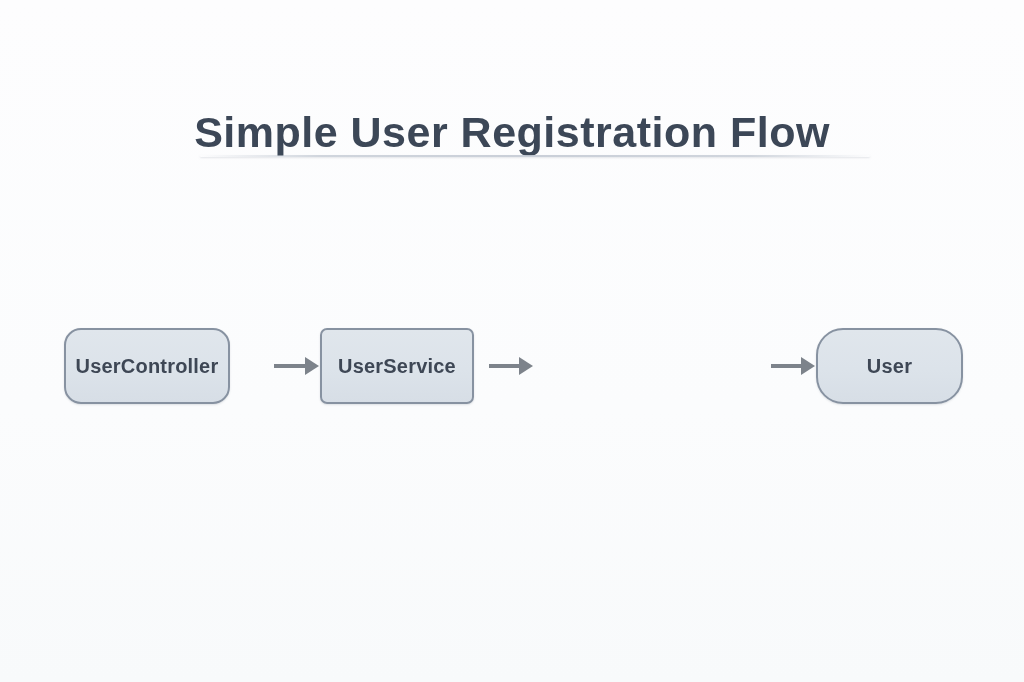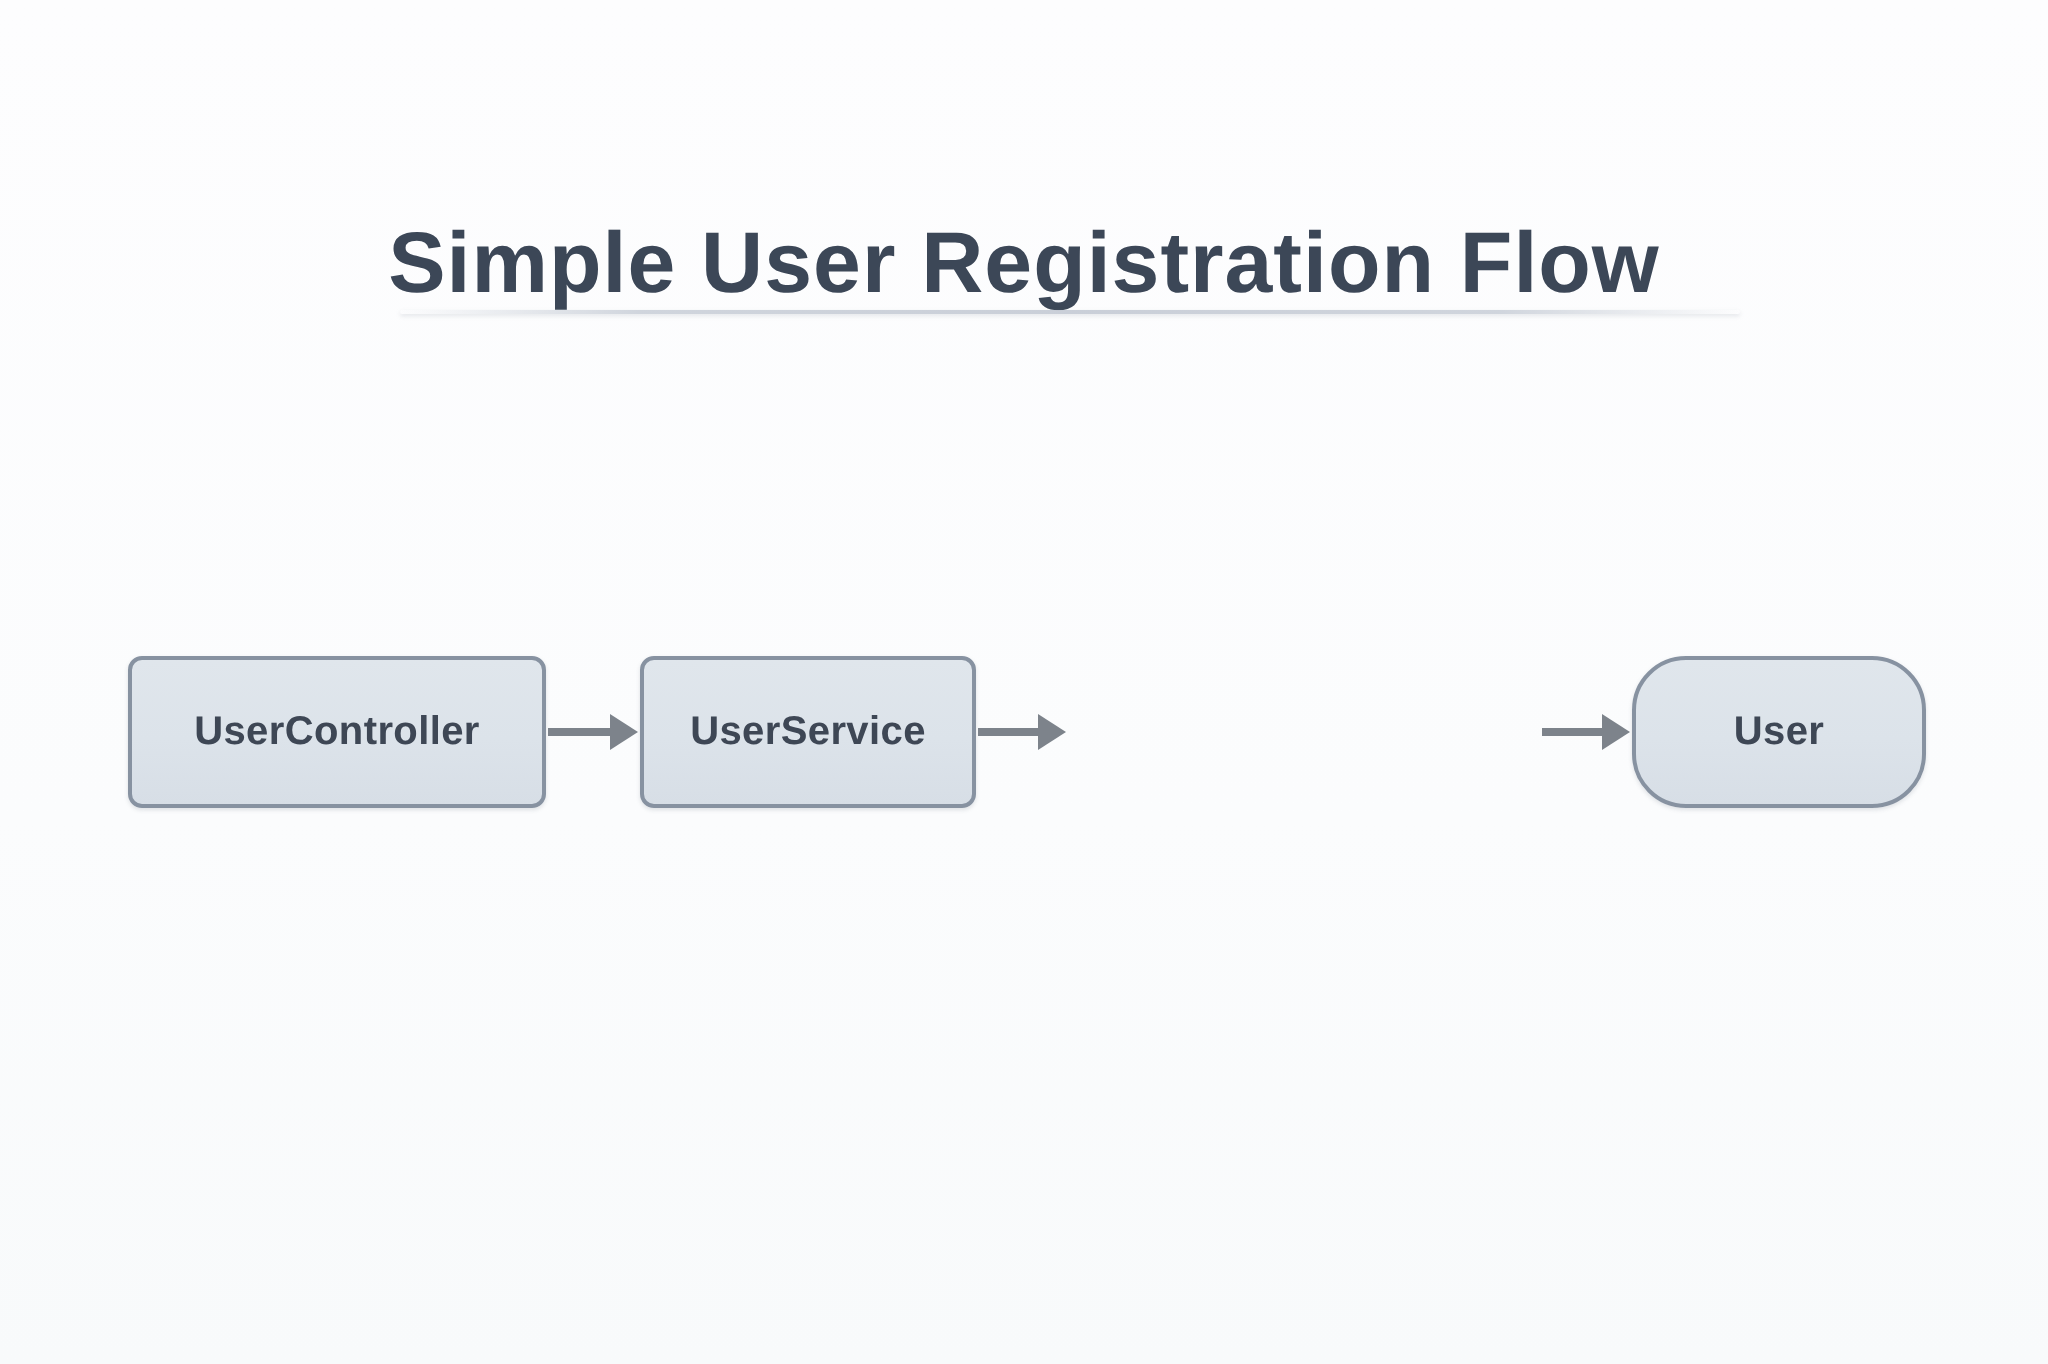--- a/index.html
+++ b/index.html
@@ -55,22 +55,22 @@
     border-radius: 7px;
     display: flex;
     align-items: center;
     justify-content: center;
     font-size: 20px;
     font-weight: bold;
     color: #3e4755;
     letter-spacing: 0.2px;
     box-shadow: 0 1px 2px rgba(90,100,115,0.18);
   }
-  .node-1 { left: 64px;  width: 209px; }
-  .node-2 { left: 320px; width: 168px; }
+  .node-1 { left: 64px;  width: 166px; border-radius: 17px; }
+  .node-2 { left: 320px; width: 154px; }
   .node-3 { left: 534px; width: 236px; }
   .node-4 { left: 816px; width: 147px; border-radius: 27px; }
 
   .arrow {
     position: absolute;
     top: 357px;
     height: 18px;
   }
   .arrow-1 { left: 274px; width: 45px; }
   .arrow-2 { left: 489px; width: 44px; }

